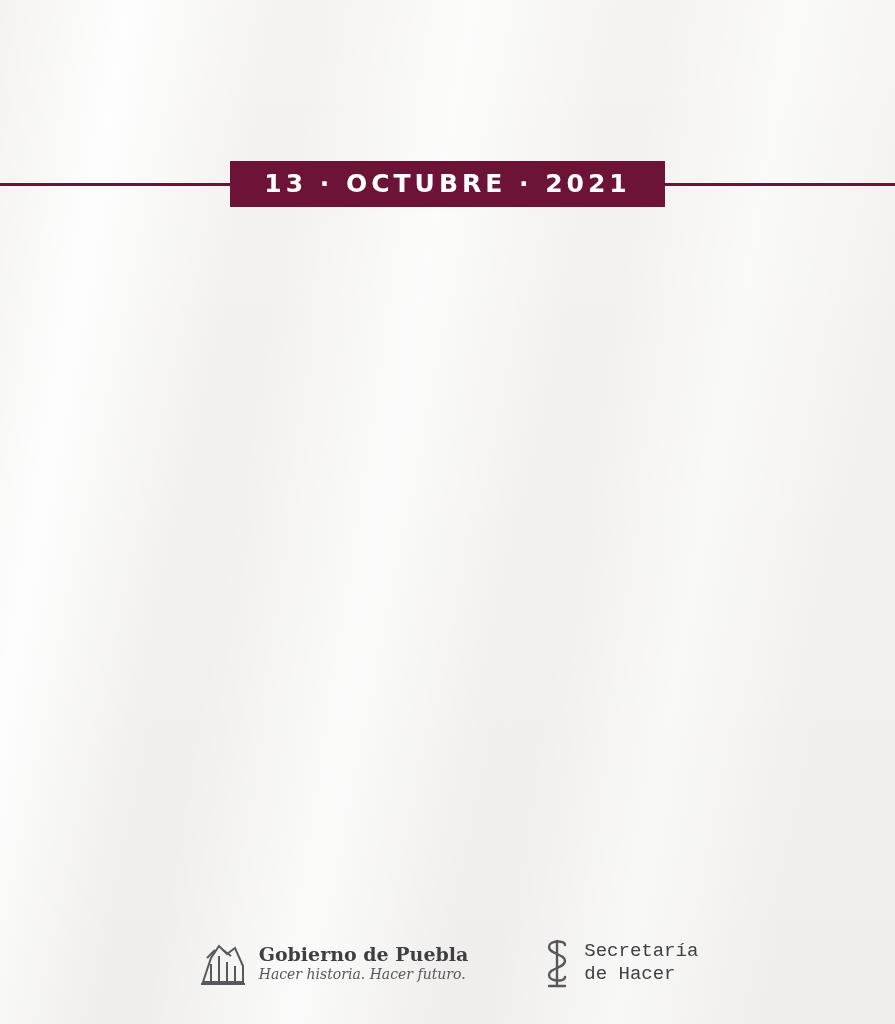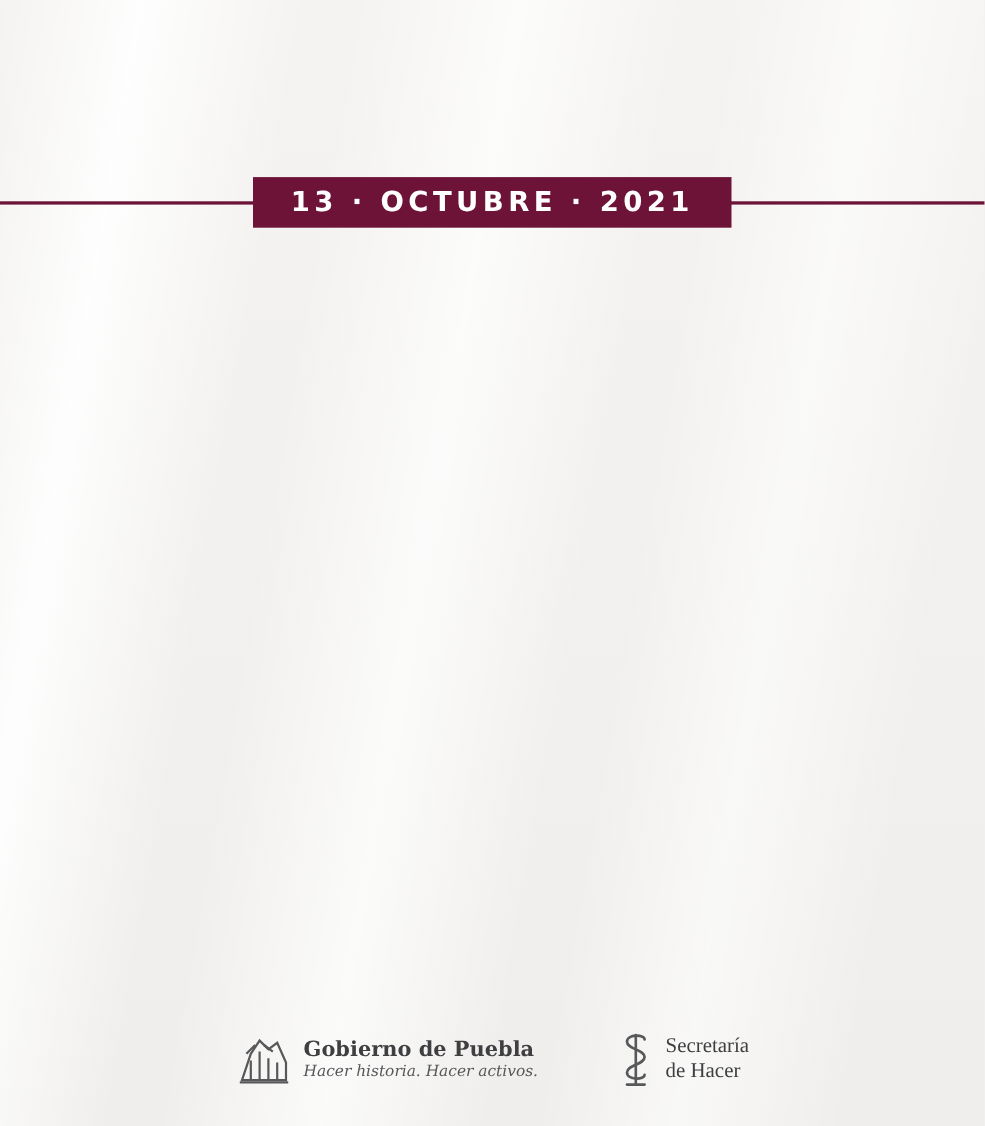--- a/index.html
+++ b/index.html
@@ -186,21 +186,21 @@
     line-height: 1.15;
   }
   .logo-text-sub {
     font-family: "DejaVu Serif", serif;
     font-style: italic;
     font-size: 14px;
     color: #57575a;
     line-height: 1.2;
   }
   .salud-text {
-    font-family: Liberation Serif, serif;
+    font-family: Liberation Mono, monospace;
     font-size: 19px;
     color: #3f3f41;
     line-height: 1.2;
   }
   svg { display: block; }
 </style>
 </head>
 <body>
 
 <div class="page">
@@ -319,21 +319,21 @@
       <svg width="52" height="54" viewBox="0 0 52 54" aria-hidden="true">
         <g stroke="#58585a" stroke-width="2" fill="none">
           <path d="M6 46 L14 22 L22 10 L30 18 L38 12 L46 30 L46 46 Z"></path>
           <path d="M14 46 L14 28 M22 46 L22 20 M30 46 L30 26 M38 46 L38 30"></path>
           <path d="M4 48 H48"></path>
           <path d="M10 22 L18 14 M26 14 L34 20"></path>
         </g>
       </svg>
       <div>
         <div class="logo-text-main">Gobierno de Puebla</div>
-        <div class="logo-text-sub">Hacer historia. Hacer activos.</div>
+        <div class="logo-text-sub">Hacer historia. Hacer futuro.</div>
       </div>
     </div>
 
     <div class="logo">
       <svg width="34" height="54" viewBox="0 0 34 54" aria-hidden="true">
         <g stroke="#58585a" stroke-width="2.4" fill="none" stroke-linecap="round">
           <line x1="17" y1="5" x2="17" y2="49"></line>
           <path d="M25 9 C25 4 9 4 9 11 C9 18 25 18 25 25 C25 32 9 32 9 39 C9 46 25 46 25 41"></path>
           <line x1="9" y1="50" x2="25" y2="50"></line>
         </g>

